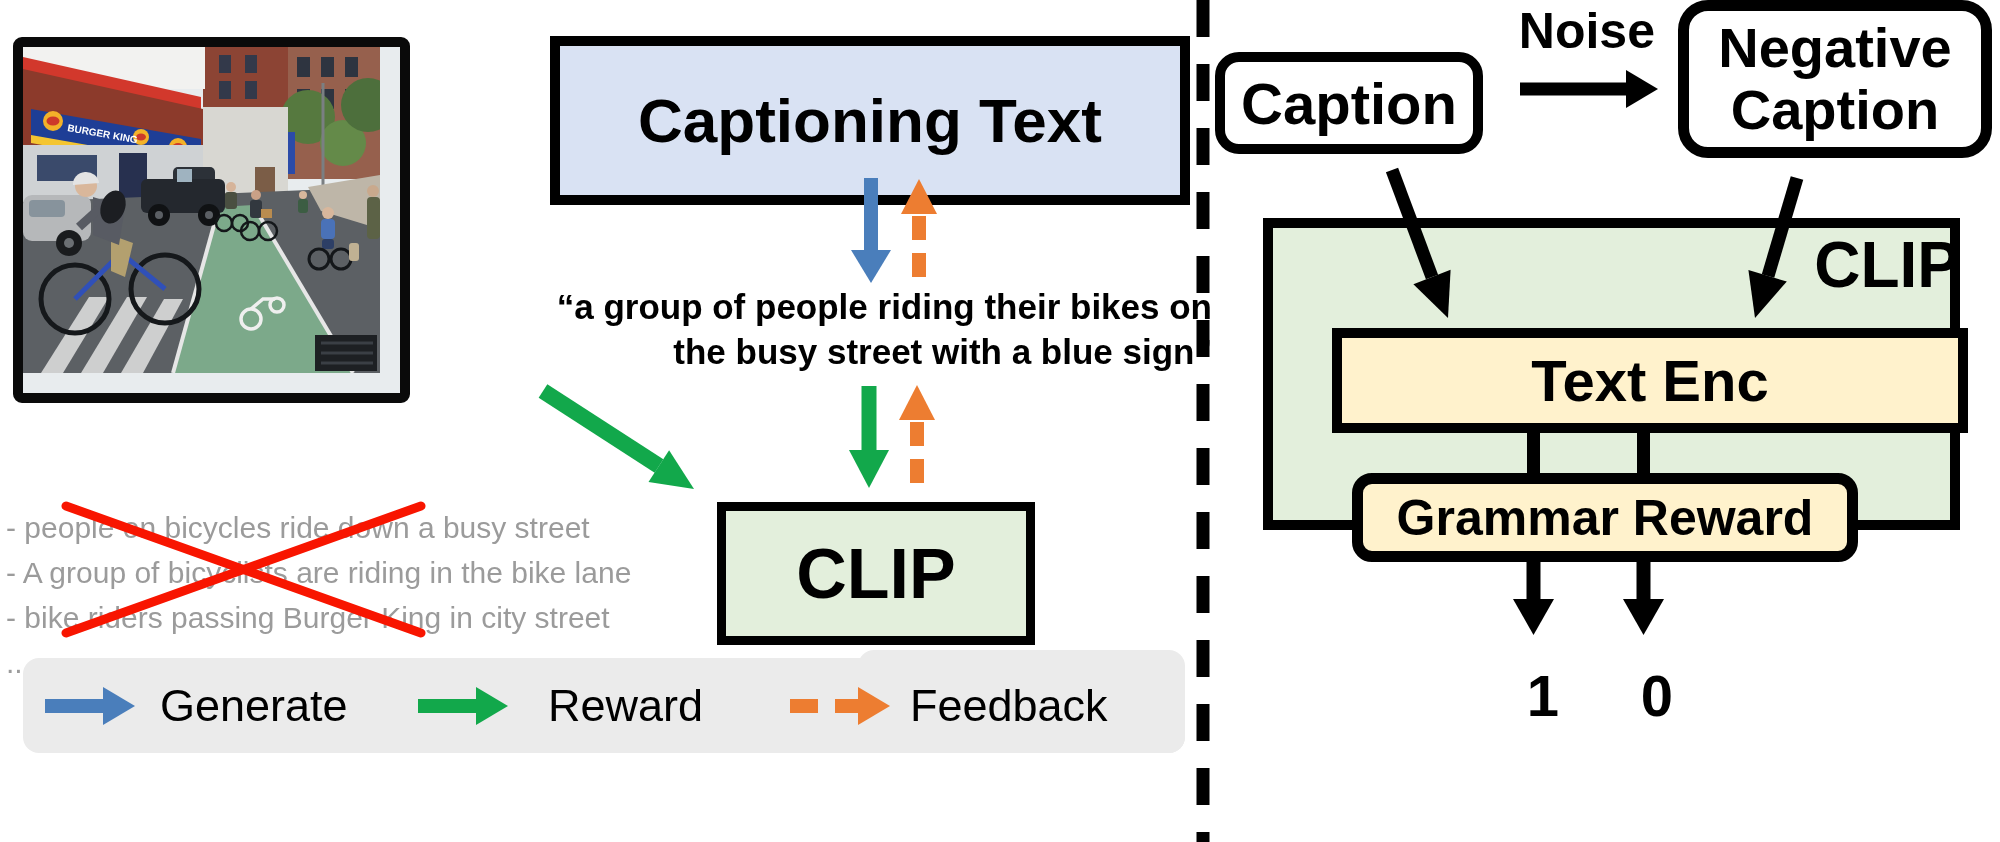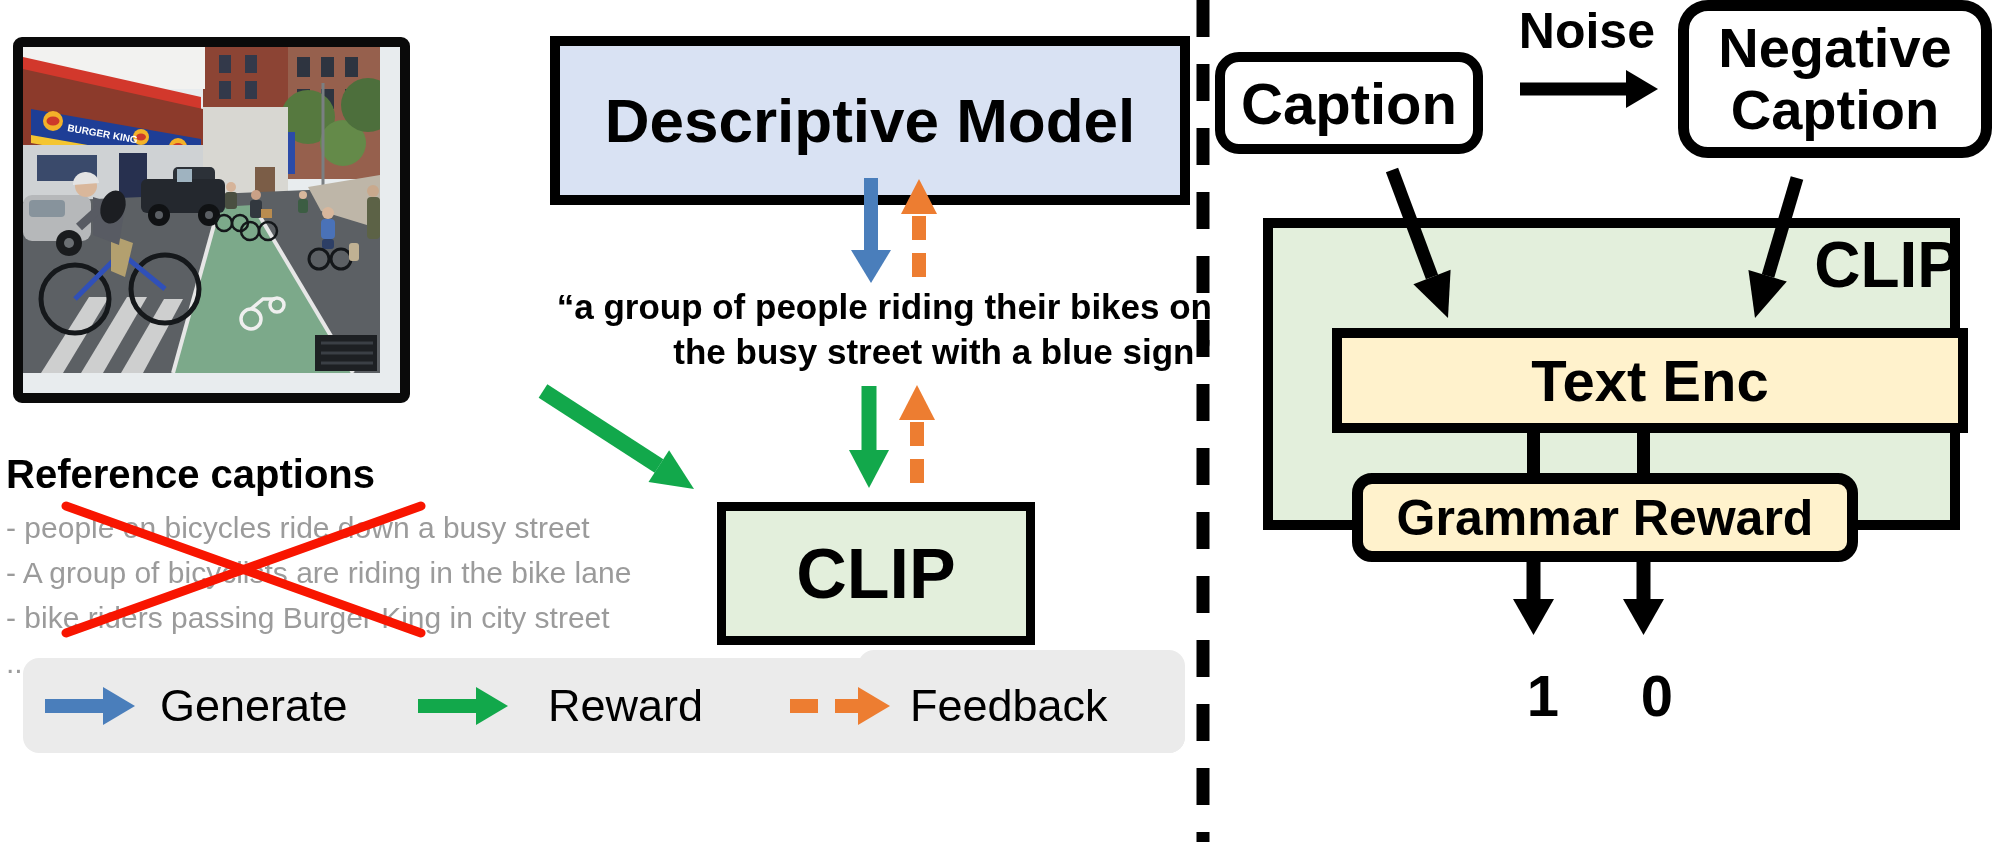--- a/index.html
+++ b/index.html
@@ -144,31 +144,30 @@
       <polygon points="88,188 110,196 102,230 88,224" fill="#b3a06f"></polygon>
       <polygon points="70,150 102,160 96,198 70,188" fill="#585b63"></polygon>
       <line x1="76" y1="162" x2="56" y2="180" stroke="#585b63" stroke-width="9"></line>
       <ellipse cx="90" cy="160" rx="12" ry="17" transform="rotate(20 90 160)" fill="#1c1e22"></ellipse>
       <circle cx="63" cy="139" r="11" fill="#d9b79b"></circle>
       <path d="M50,138 a13,12 0 0 1 26,-2 z" fill="#e3e3e3"></path>
     </svg>
   </div>
 
   <div class="box cap-model">
-    <span>Descriptive Model</span>
+    <span>Captioning Text</span>
   </div>
 
   <div class="lbl quote center prewrap" style="font-weight:bold;">“a group of people riding their bikes on
 the busy street with a blue sign”</div>
 
   <div class="box clip-a">
     <span>CLIP</span>
   </div>
 
-  <div class="lbl ref-title">Reference captions</div>
   <div class="abs ref-items">
     <div>- people on bicycles ride down a busy street</div>
     <div>- A group of bicyclists are riding in the bike lane</div>
     <div>- bike riders passing Burger King in city street</div>
     <div>..</div>
   </div>
 
   <div class="legend-step"></div>
   <div class="legend-bar"></div>
   <div class="lbl legend-lbl" style="left:160px;">Generate</div>

